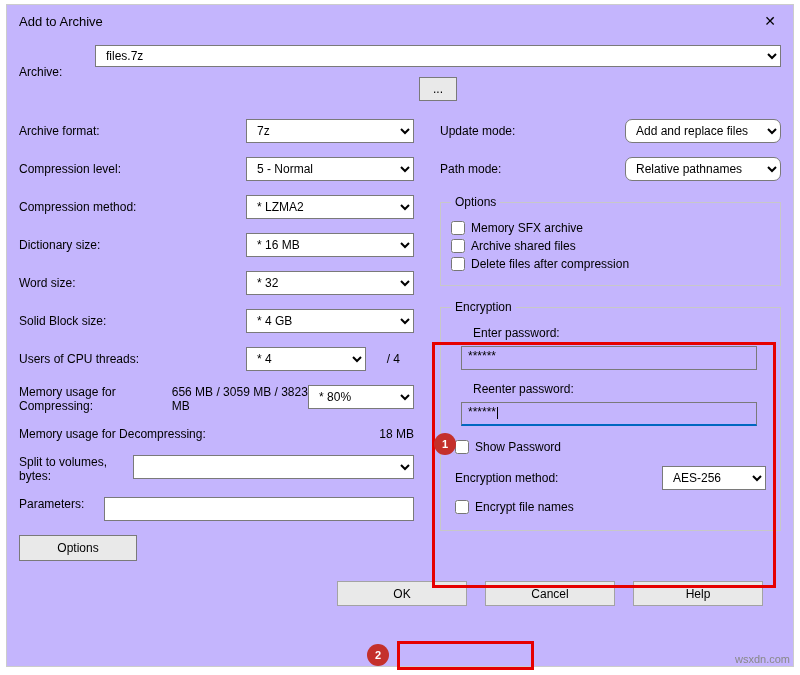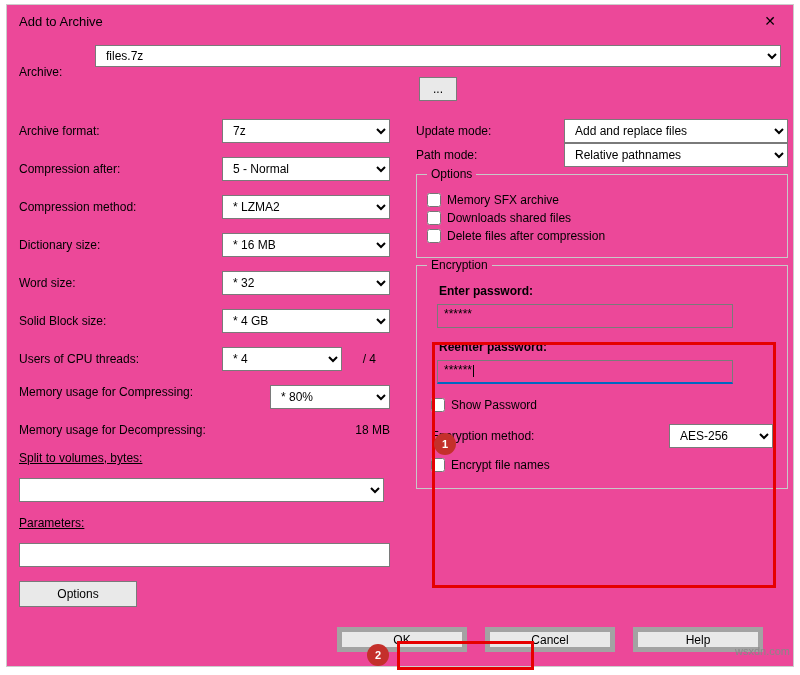--- a/index.html
+++ b/index.html
@@ -1,67 +1,67 @@
 <!DOCTYPE html>
 <html><head>
   <meta charset="utf-8">
   <style>
     * { box-sizing: border-box; font-family: 'Segoe UI', Tahoma, sans-serif; font-size: 12px; }
     body { margin: 0; background: #fff; width: 800px; height: 675px; position: relative; overflow: hidden; }
-    .dialog { position: absolute; top: 4px; left: 6px; right: 6px; bottom: 8px; border: 1px solid #ccc; background: #ec4899; }
+    .dialog { position: absolute; top: 4px; left: 6px; right: 6px; bottom: 8px; border: 1px solid #ccc; background: #c4b5fd; }
     .titlebar { display: flex; justify-content: space-between; align-items: center; padding: 6px 10px 6px 12px; }
     .titlebar .title { font-size: 13px; }
     .titlebar .close { width: 26px; height: 20px; display: flex; align-items: center; justify-content: center; font-size: 14px; cursor: pointer; }
     .content { padding: 6px 12px 10px 12px; position: relative; }
     .row { display: flex; align-items: center; margin-bottom: 6px; }
     .lbl { width: 76px; }
     .path-block { flex: 1; display: flex; flex-direction: column; gap: 4px; }
     .path-row { display: flex; align-items: center; gap: 10px; margin-top: 2px; flex-direction: column; }
     .path-input { flex: 1; }
     select, input[type=text], .combo {
       height: 24px; border: 1px solid #7a7a7a; background: #fff; padding: 2px 6px; width: 100%;
     }
     select { appearance: auto; }
     .browse-btn { width: 38px; height: 24px; border: 1px solid #7a7a7a; background: #e9e9e9; text-align: center; display: flex; align-items: center; justify-content: center; cursor: pointer; }
     .cols { display: flex; gap: 26px; margin-top: 18px; }
     .left { width: 395px; display: flex; flex-direction: column; gap: 14px; }
-    .right { flex: 1; display: flex; flex-direction: column; }
+    .right { flex: 1; display: flex; flex-direction: column; gap: 14px; }
     .fld-row { display: flex; align-items: center; justify-content: space-between; gap: 8px; }
     .fld-row .flabel { width: 195px; }
     .fld-row .fctl { width: 168px; }
     .fld-row .fctl-sm { width: 120px; }
     .fld-row .tail { width: 28px; text-align: right; }
     .mem { display: flex; align-items: flex-start; justify-content: space-between; }
     .mem .ml { display: flex; flex-direction: row; gap: 2px; }
     .fullsel { width: 365px; }
-    .left-group { display: flex; flex-direction: column; gap: 13px; text-decoration: underline; }
+    .left-group { display: flex; flex-direction: row; gap: 20px; }
     .rlabel { width: 140px; }
-    .rctl { width: 224px; }
+    .rctl { width: 156px; border-radius: 7px; }
     fieldset { border: 1px solid #c8c8c8; padding: 8px 10px 10px 10px; margin: 0; }
     fieldset legend { padding: 0 4px; }
     .chk { display: flex; align-items: center; gap: 6px; margin: 4px 0; }
     .chk input { width: 14px; height: 14px; margin: 0; }
     .enc-group { position: relative; }
     .red-frame { position: absolute; border: 3px solid #e60000; pointer-events: none; }
     .red1 { top: 305px; left: 425px; width: 344px; height: 246px; }
     .red2 { top: 604px; left: 390px; width: 137px; height: 29px; }
     .enc-inner { display: flex; flex-direction: column; gap: 6px; padding: 4px 4px 2px 4px; }
-    .pw-lbl { margin-left: 8px; font-weight: bold; }
+    .pw-lbl { margin-left: 18px; }
     .pw-field { height: 24px; border: 1px solid #7a7a7a; padding: 2px 6px; width: 296px; margin-left: 6px; }
     .pw-field.focused { border-bottom: 2px solid #0067c0; }
     .enc-row { display: flex; align-items: center; justify-content: space-between; margin-top: 2px; }
     .enc-row .elabel { margin-left: 0; }
     .enc-row select { width: 104px; }
     .btn-opts { width: 118px; height: 26px; border: 1px solid #7a7a7a; background: #e9e9e9; cursor: pointer; }
     .buttons { display: flex; gap: 18px; justify-content: flex-end; margin-top: 20px; padding-right: 18px; }
-    .dlg-btn { width: 130px; height: 25px; border: 5px solid #a3a3a3; background: #e9e9e9; cursor: pointer; display: flex; align-items: center; justify-content: center; }
+    .dlg-btn { width: 130px; height: 25px; border: 1px solid #a3a3a3; background: #e9e9e9; cursor: pointer; display: flex; align-items: center; justify-content: center; }
     .num-badge { position: absolute; width: 22px; height: 22px; border-radius: 50%; background: #c4302b; color: #fff; display: flex; align-items: center; justify-content: center; font-size: 11px; font-weight: 600; }
     .nb1 { top: 396px; left: 427px; }
     .nb2 { top: 607px; left: 360px; }
-    .watermark { position: absolute; bottom: 18px; right: 10px; font-size: 11px; color: #888; }
+    .watermark { position: absolute; bottom: 10px; right: 10px; font-size: 11px; color: #888; }
     .caret { display:inline-block; width:1px; height:12px; background:#000; vertical-align:middle; margin-left:1px; }
   </style>
 </head>
 <body>
 
 <div class="dialog">
   <div class="titlebar">
     <div class="title">Add to Archive</div>
     <div class="close">✕</div>
   </div>
@@ -81,21 +81,21 @@
     </div>
 
     <div class="cols">
       <div class="left">
 
         <div class="fld-row">
           <div class="flabel">Archive format:</div>
           <select class="fctl"><option>7z</option></select>
         </div>
         <div class="fld-row">
-          <div class="flabel">Compression after:</div>
+          <div class="flabel">Compression level:</div>
           <select class="fctl"><option>5 - Normal</option></select>
         </div>
         <div class="fld-row">
           <div class="flabel">Compression method:</div>
           <select class="fctl"><option>* LZMA2</option></select>
         </div>
         <div class="fld-row">
           <div class="flabel">Dictionary size:</div>
           <select class="fctl"><option>* 16 MB</option></select>
         </div>
@@ -111,20 +111,21 @@
           <div class="flabel">Users of CPU threads:</div>
           <div style="display:flex;align-items:center;width:168px;gap:6px">
             <select class="fctl-sm"><option>* 4</option></select>
             <div class="tail">/ 4</div>
           </div>
         </div>
 
         <div class="mem">
           <div class="ml">
             <div>Memory usage for Compressing:</div>
+            <div>656 MB / 3059 MB / 3823 MB</div>
           </div>
           <select style="width:120px"><option>* 80%</option></select>
         </div>
 
         <div class="fld-row">
           <div class="flabel" style="width:260px">Memory usage for Decompressing:</div>
           <div style="text-align:right;width:100px">18 MB</div>
         </div>
 
         <div class="left-group">
@@ -153,21 +154,21 @@
         </div>
 
         <fieldset>
           <legend>Options</legend>
           <label class="chk">
             <input type="checkbox" style="">
             <span>Memory SFX archive</span>
           </label>
           <label class="chk">
             <input type="checkbox" style="">
-            <span>Downloads shared files</span>
+            <span>Archive shared files</span>
           </label>
           <label class="chk">
             <input type="checkbox" style="">
             <span>Delete files after compression</span>
           </label>
         </fieldset>
 
         <fieldset class="enc-group">
           <legend>Encryption</legend>
           <div class="enc-inner">

